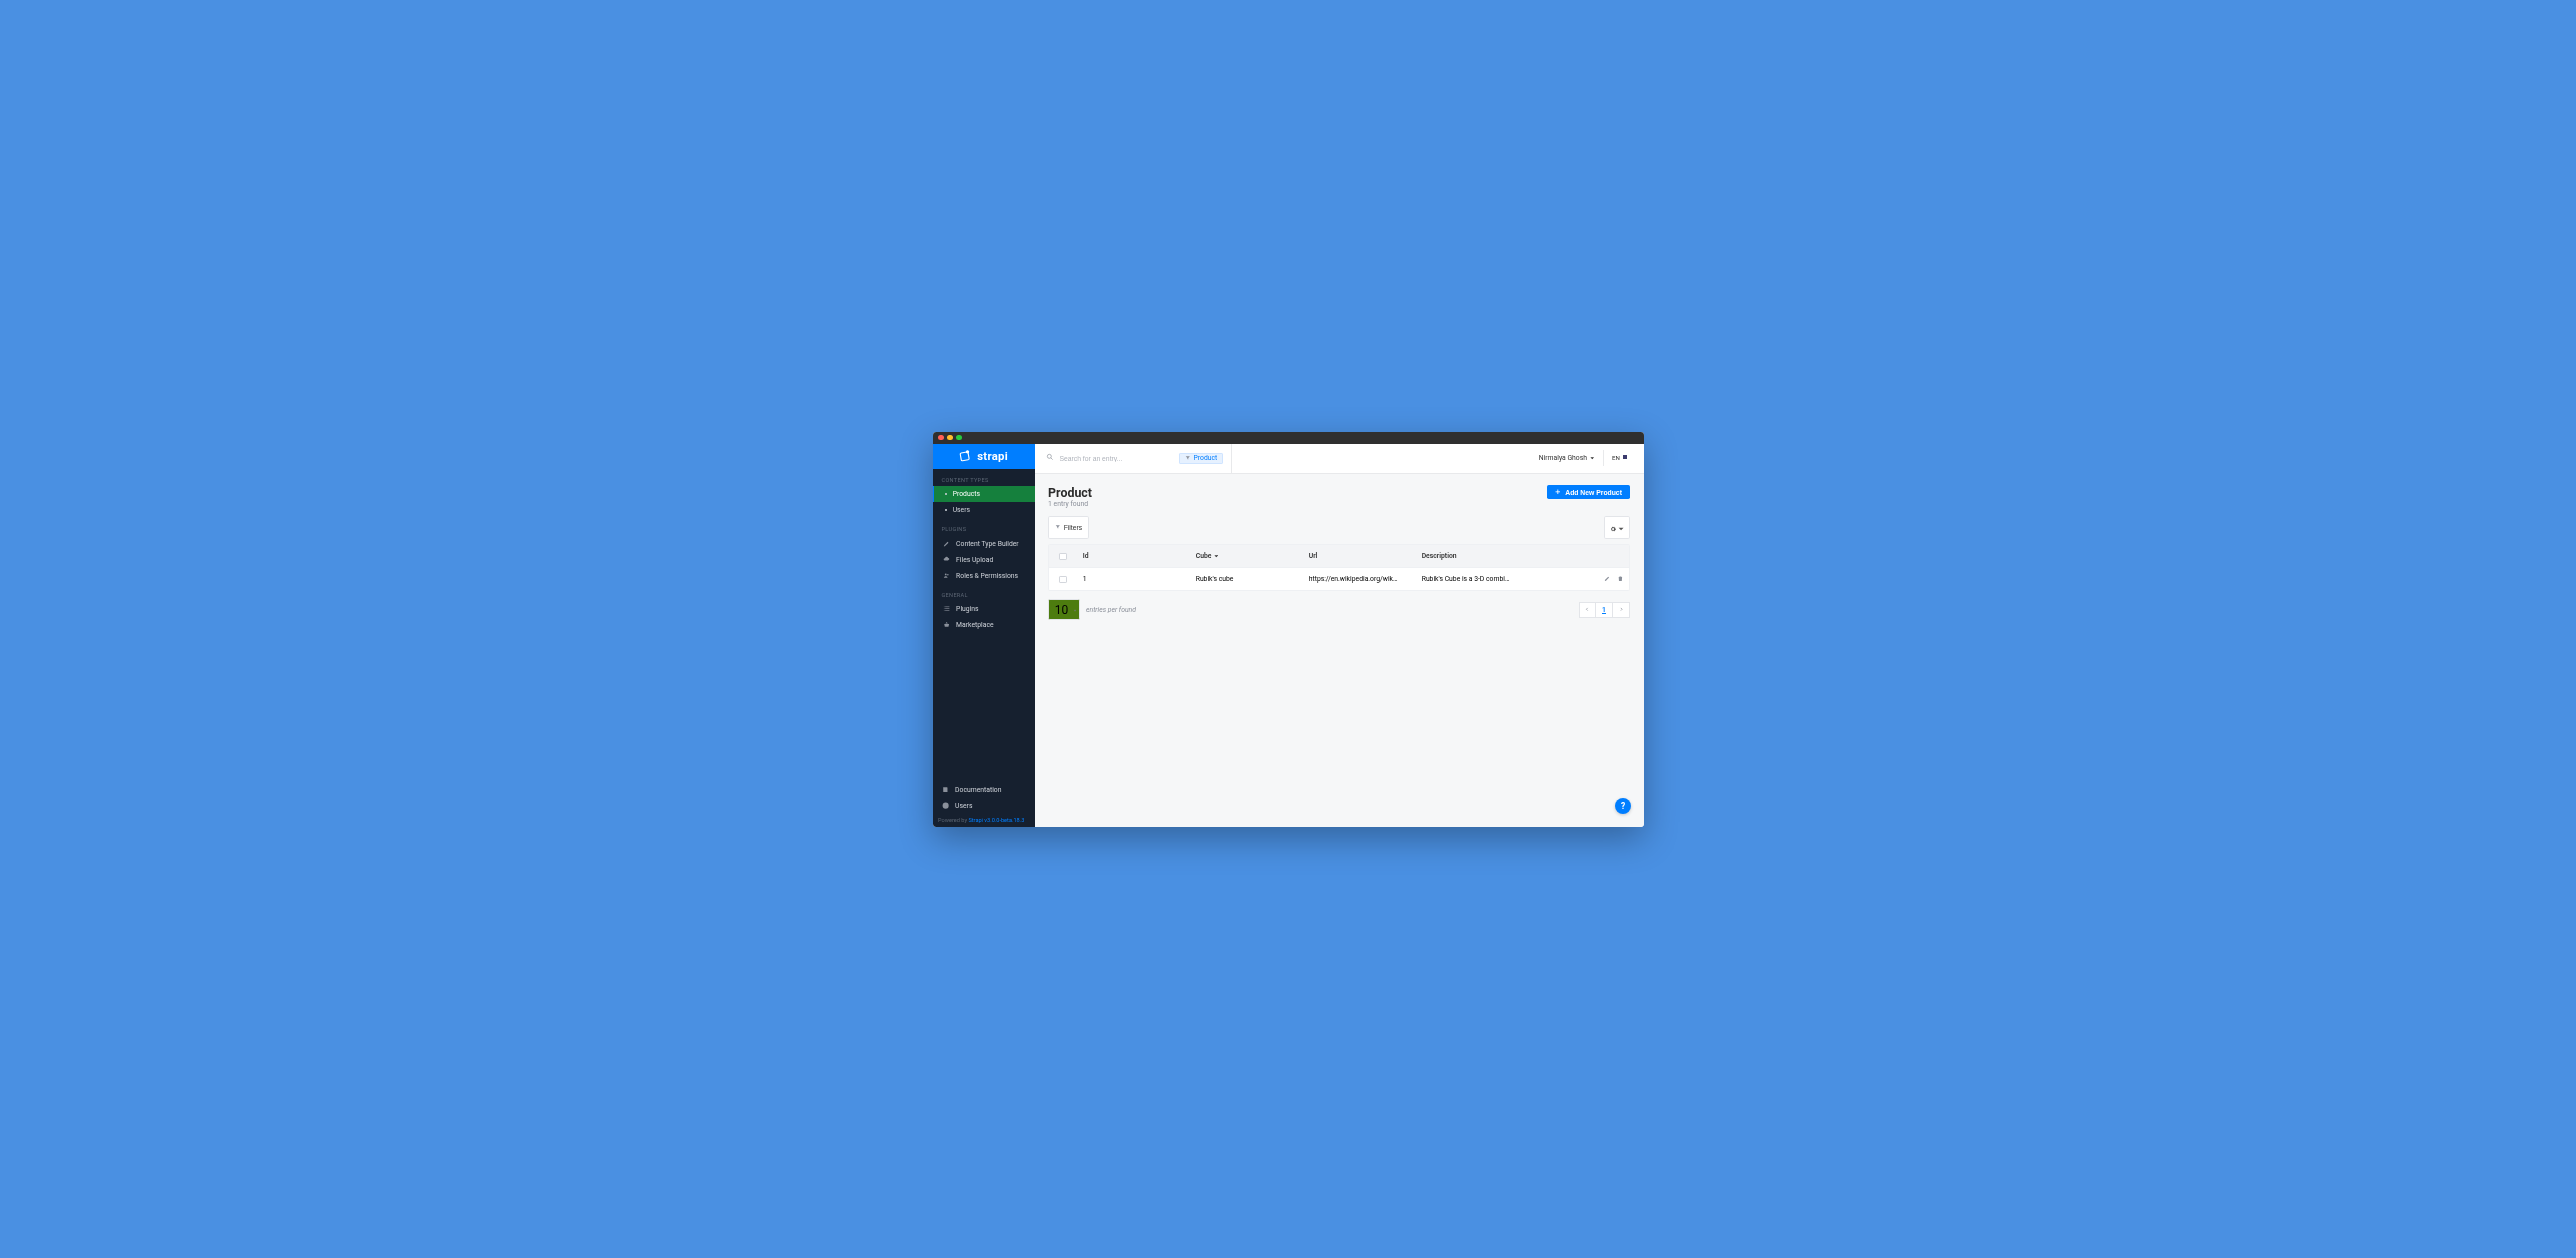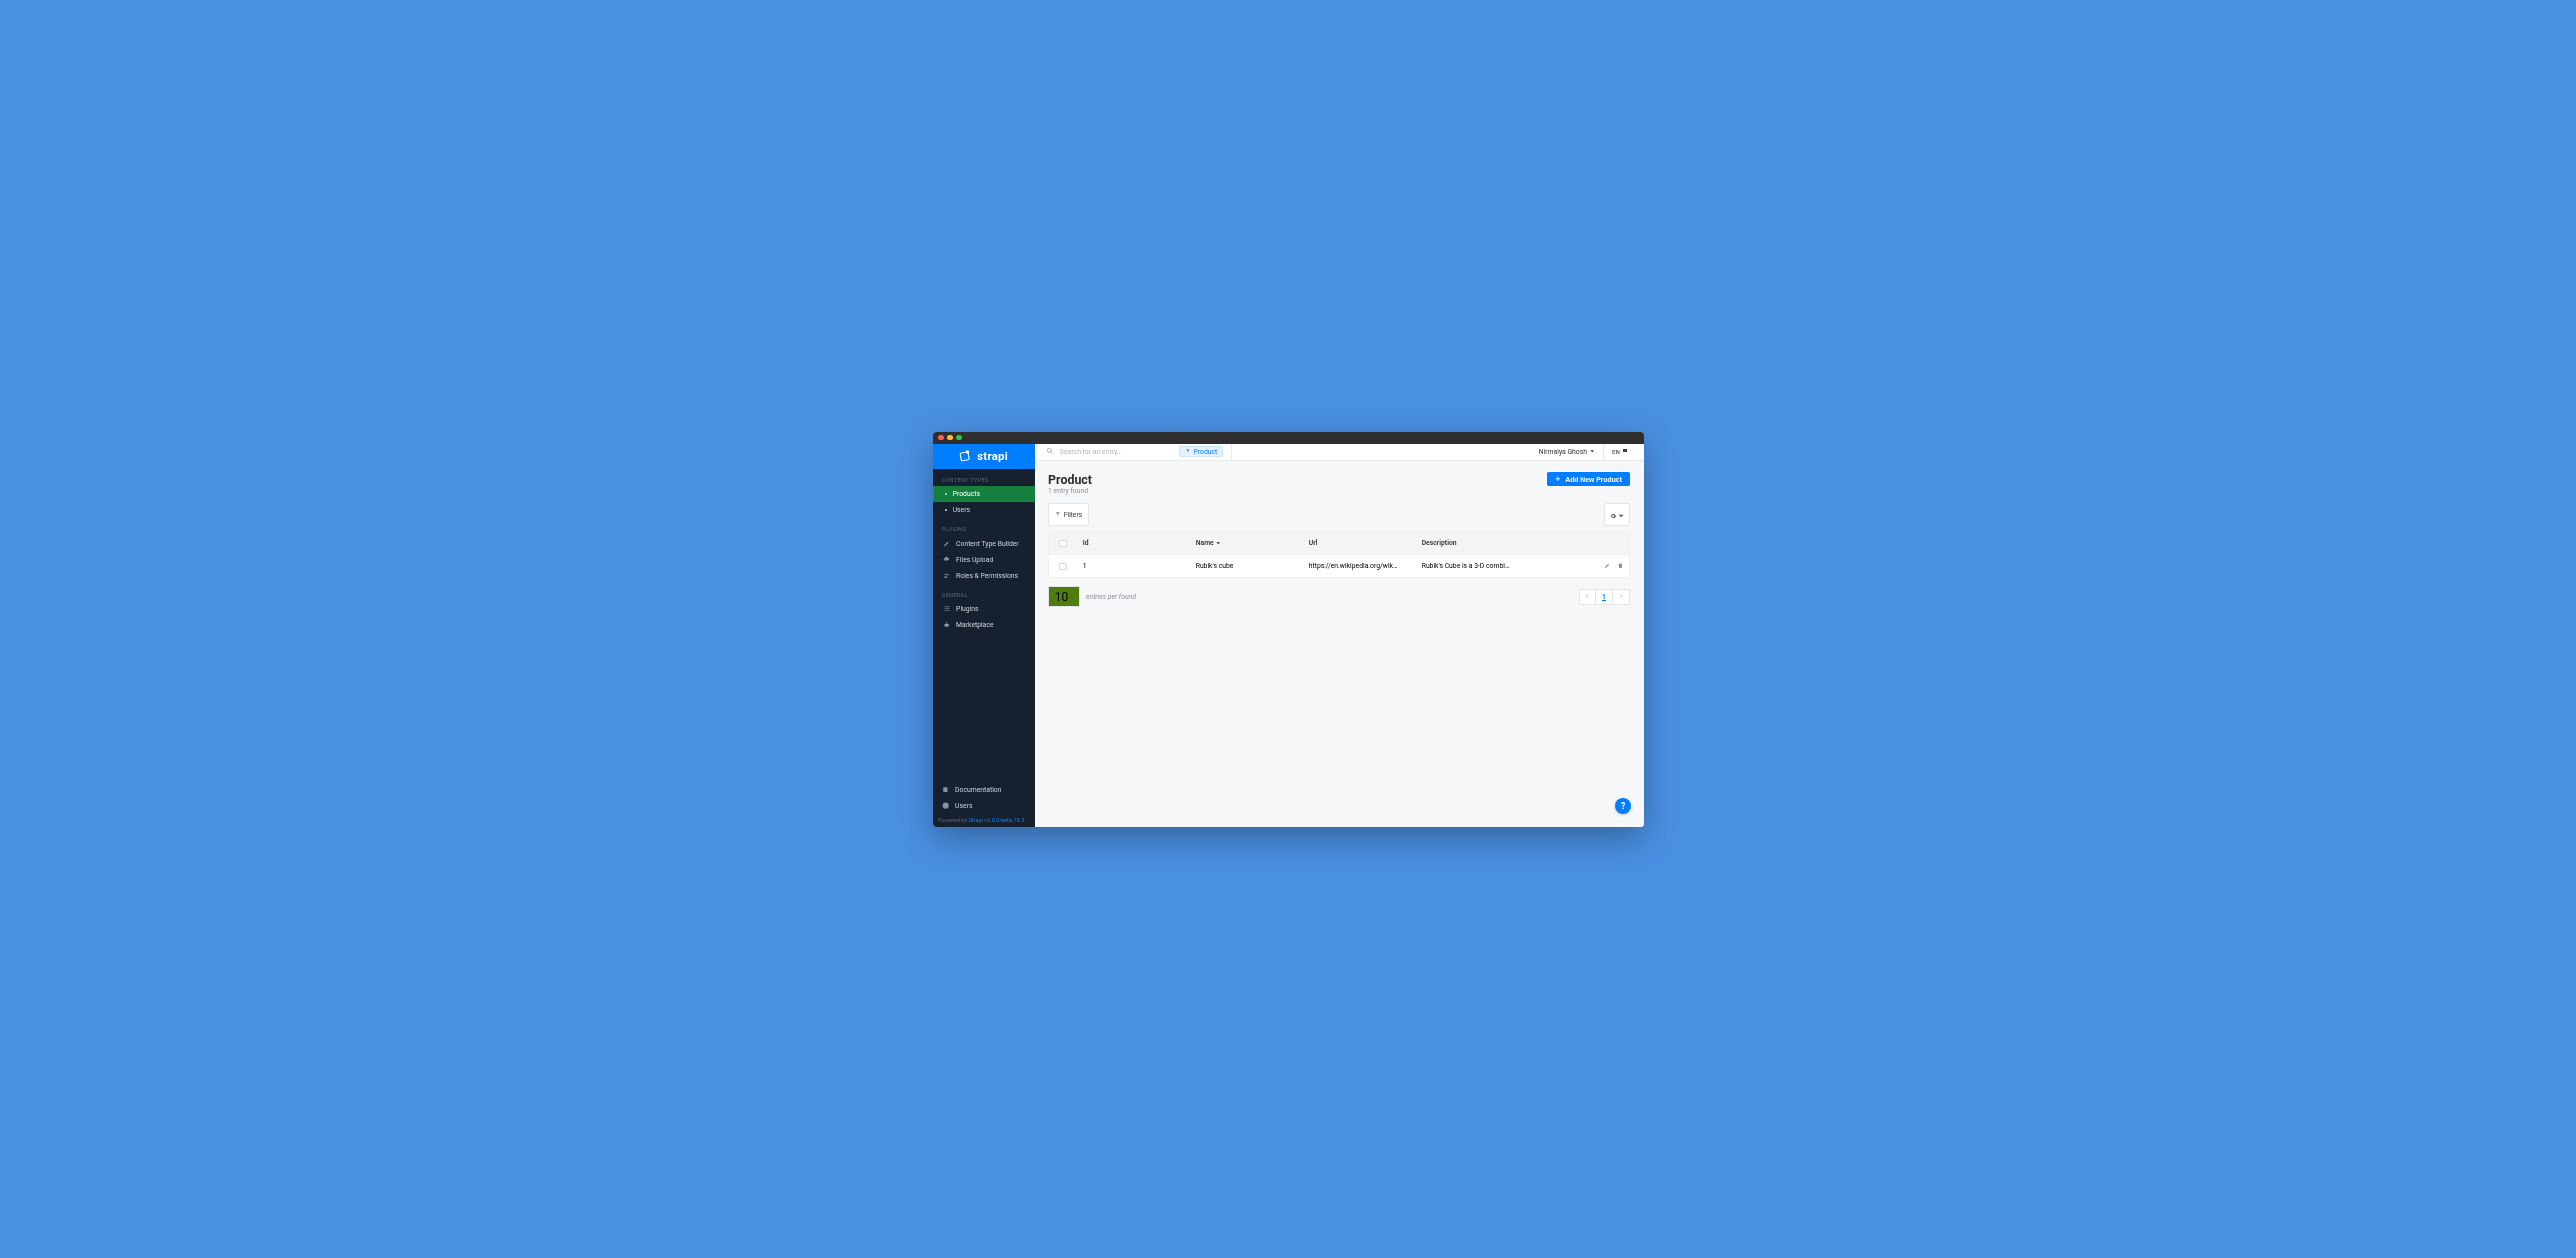--- a/index.html
+++ b/index.html
@@ -91,21 +91,21 @@
   .footer-item .icn { width:8px; display:flex; justify-content:center; color:#8a909b;}
   .footer-item .icn svg { width:7.3px; height:7.3px; }
   .powered {
     font-size: 5.6px; color: #5a6472; padding: 3.4px 5.6px;
   }
   .powered a { color: #007eff; text-decoration: none; }
 
   
   .main { flex: 1; display: flex; flex-direction: column; background: #f6f7f8; position: relative;}
   .topbar {
-    height: 17px;
+    height: 30px;
     background: #fff;
     border-bottom: 0.6px solid #e8e9eb;
     display: flex;
     align-items: center;
     padding: 0 11.3px;
   }
   .search-wrap { display:flex; align-items:center; gap:5.6px; flex: 0 0 186px; border-right: 0.6px solid #e8e9eb; height:100%;}
   .search-wrap svg { width: 8px; height:8px; color:#8a8f99; }
   .search-input {
     border: none; outline: none; font-size: 6.8px; color: #333; flex:1;
@@ -358,21 +358,21 @@
 
         <div class="table">
           <div class="thead">
             <div class="cell c-check">
                 <div class="checkbox"></div>
               </div>
             <div class="cell c-id">
                 <span>Id</span>
               </div>
             <div class="cell c-name">
-              <span>Name</span>
+              <span>Cube</span>
               <span class="sort-caret"><svg viewBox="0 0 10 10" fill="currentColor">
                     <path d="M1 3l4 4 4-4z"></path>
                   </svg></span>
             </div>
             <div class="cell c-url">
                 <span>Url</span>
               </div>
             <div class="cell c-desc">
                 <span>Description</span>
               </div>

